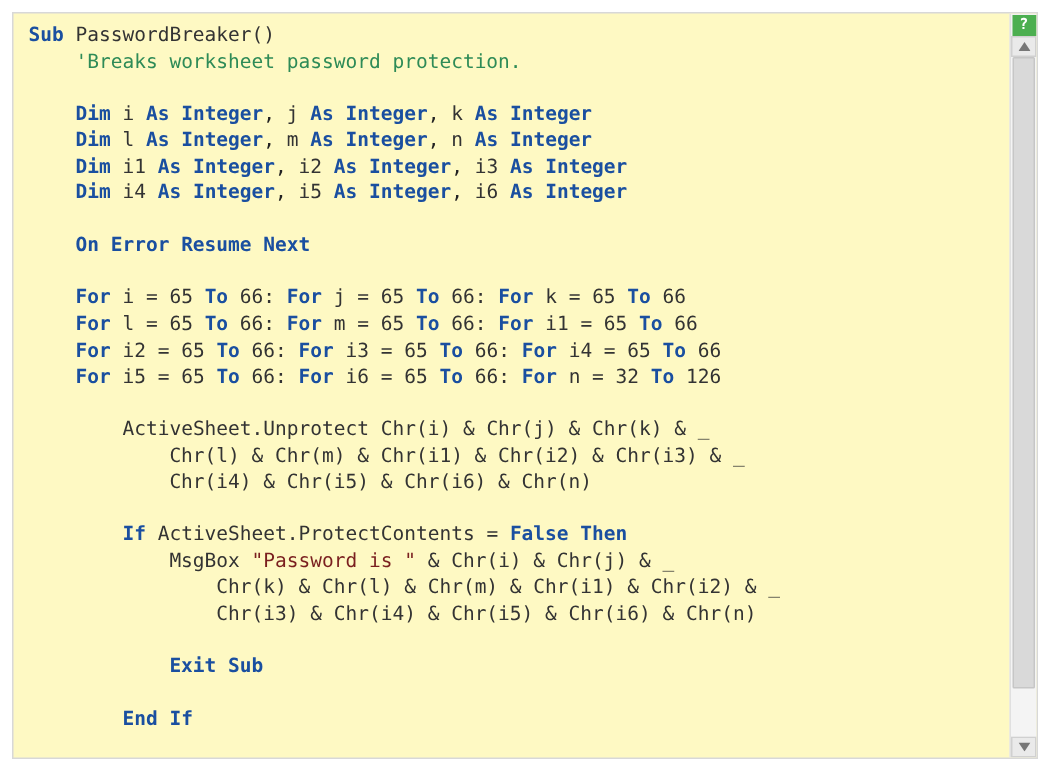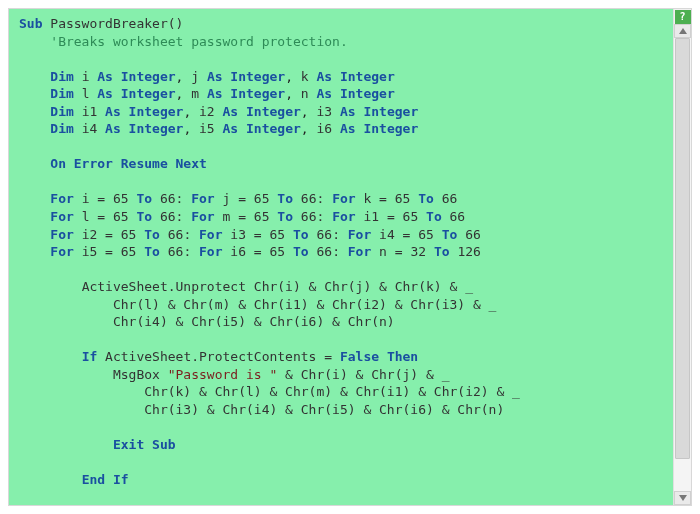--- a/index.html
+++ b/index.html
@@ -6,21 +6,21 @@
   body {
     font-family: Consolas, "Lucida Console", Monaco, monospace;
     font-size: 13px;
     background: #fff;
     padding: 8px;
   }
   .editor-frame {
     width: 684px;
     height: 498px;
     border: 1px solid #d8d8d8;
-    background: #86efac;
+    background: #fef9c3;
     display: flex;
     flex-direction: column;
     position: relative;
   }
   .editor-body {
     flex: 1;
     display: flex;
     overflow: hidden;
   }
   .code-area {

